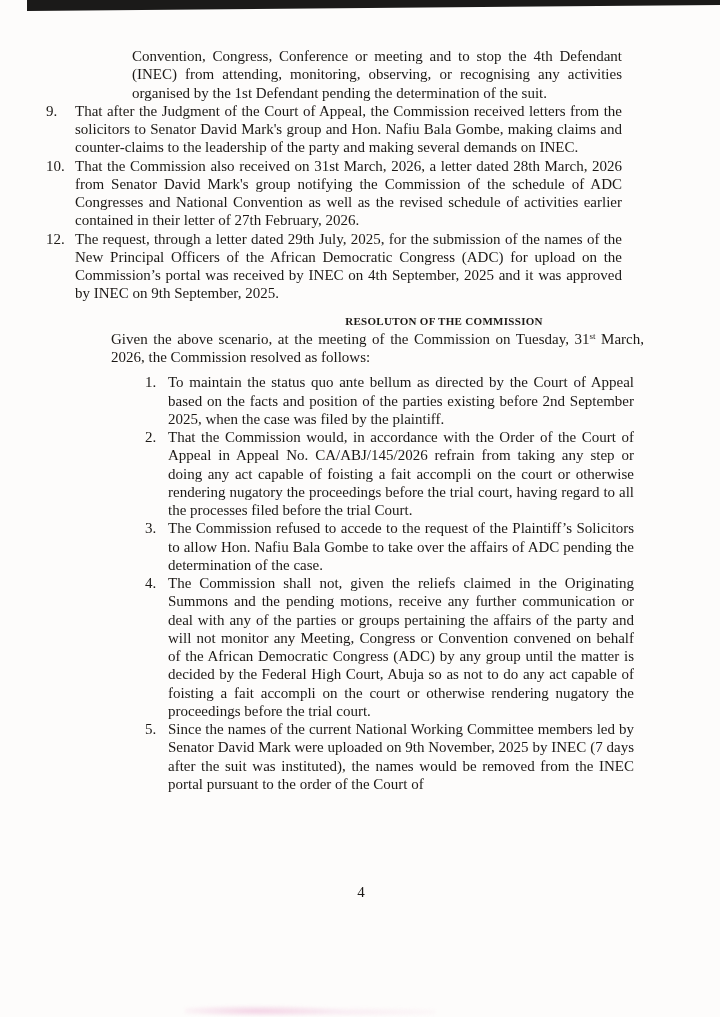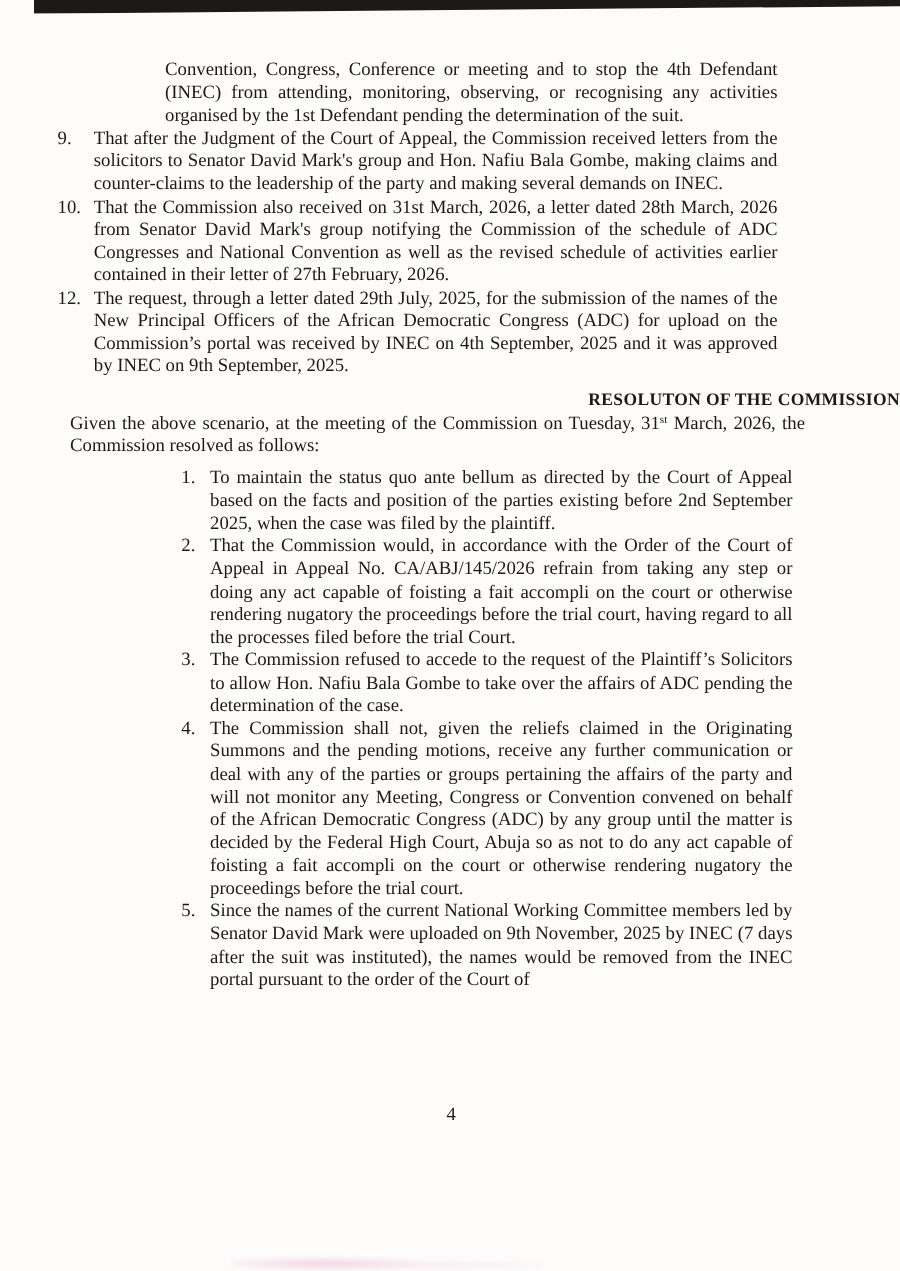--- a/index.html
+++ b/index.html
@@ -55,26 +55,26 @@
   .res-list .item {
     margin: 0 86px 0 145px;
     padding-left: 23px;
     text-indent: -23px;
   }
   .res-list .num { min-width: 23px; }
   .res-list { margin-top: 7px; }
   .heading {
     margin: 9px 0 0 168px;
     font-weight: bold;
-    font-size: 14px;
+    font-size: 11px;
     letter-spacing: 0.3px;
-    text-align: right;
+    text-align: center;
   }
   .intro {
-    margin: 0 76px 0 56px;
+    margin: 0 76px 0 111px;
   }
   .intro sup {
     font-size: 9px;
     line-height: 0;
     vertical-align: 5px;
   }
   .page-number {
     position: absolute;
     top: 884px;
     left: 0;

